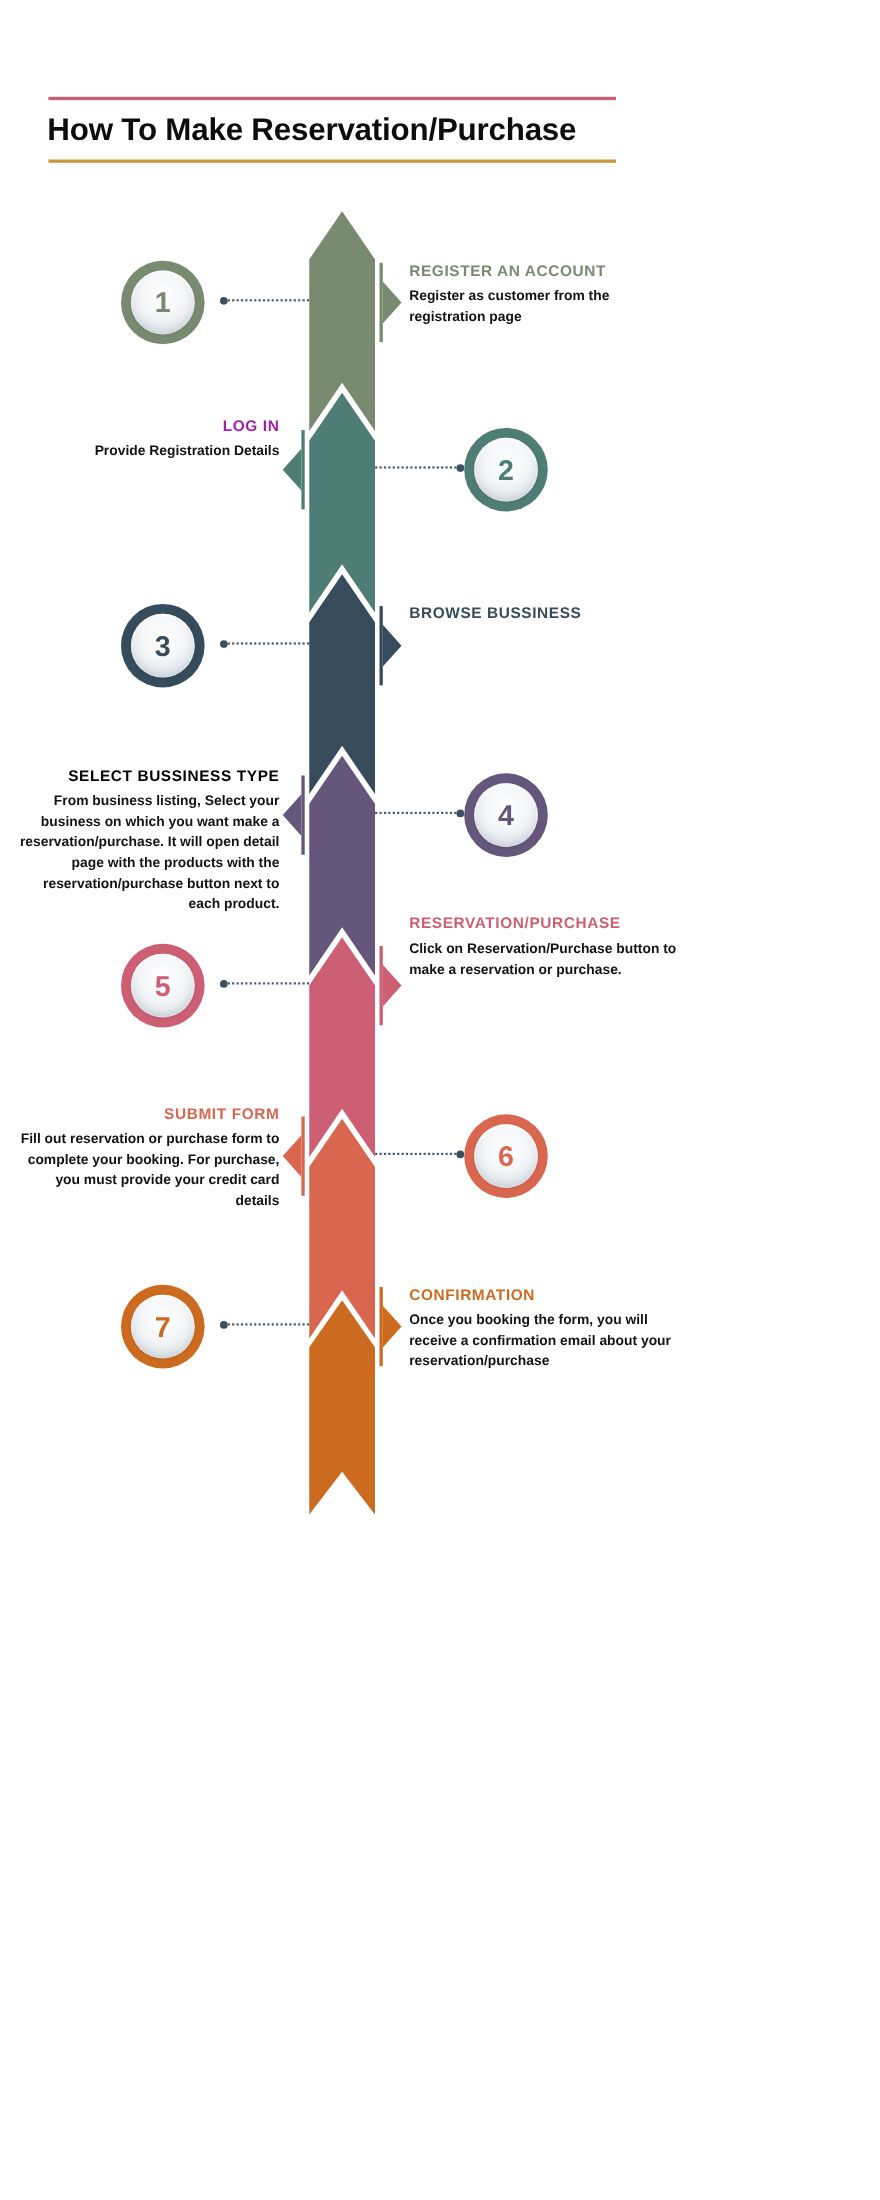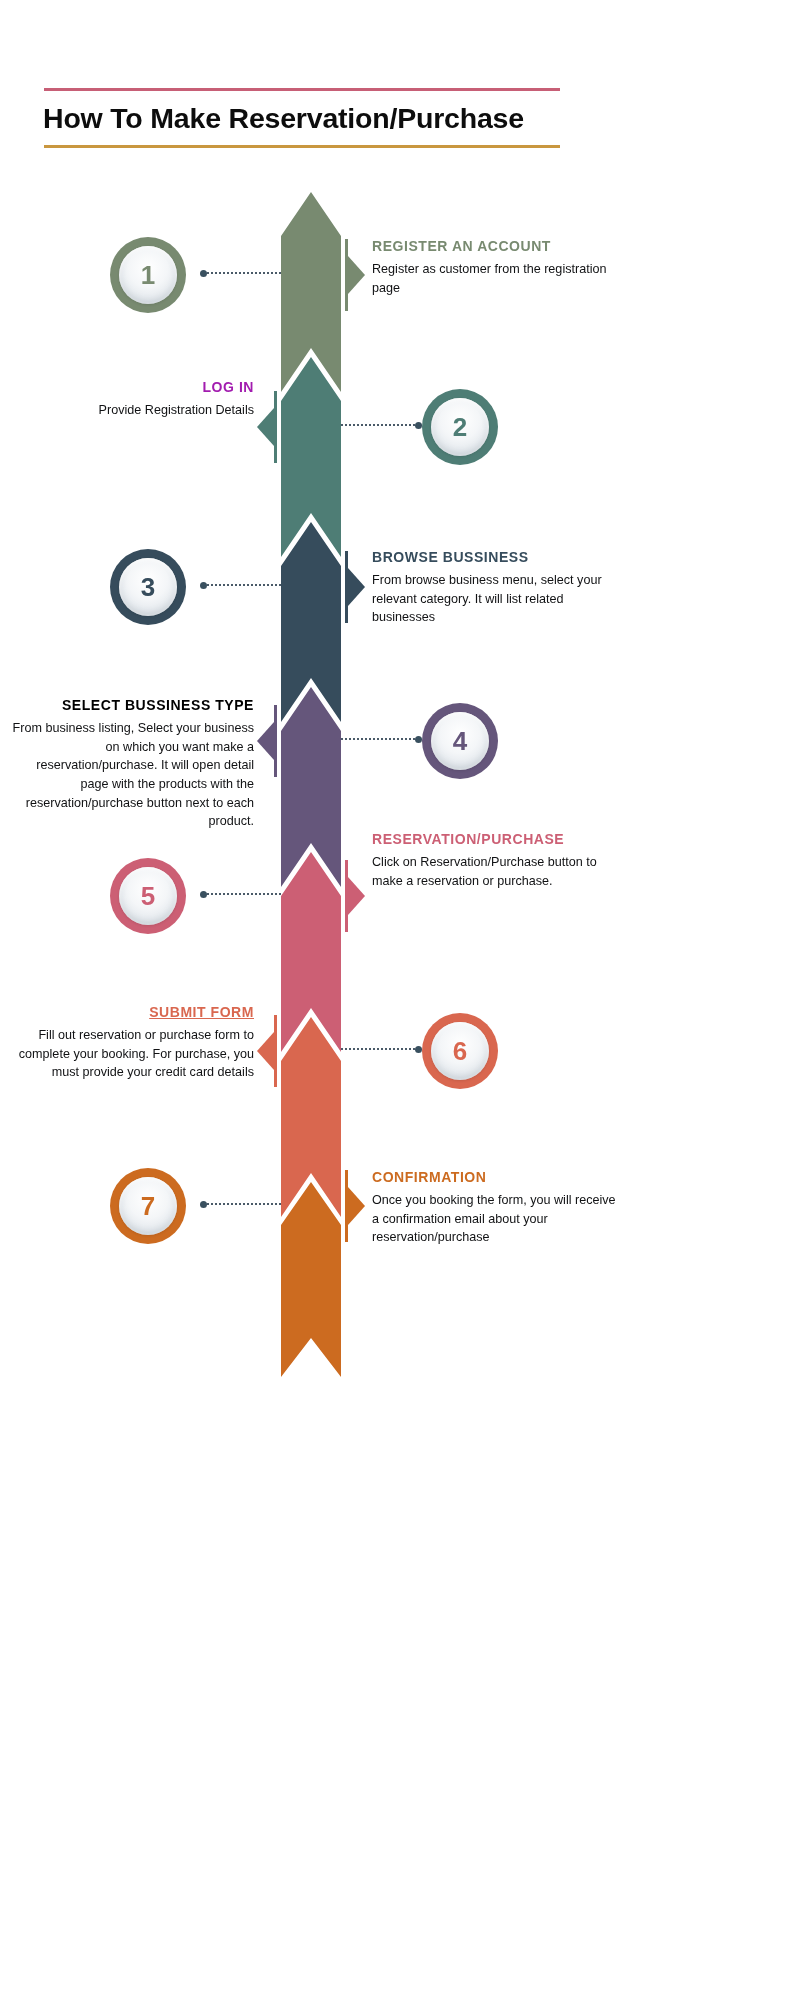--- a/index.html
+++ b/index.html
@@ -72,21 +72,21 @@
     border-top: 19px solid transparent; border-bottom: 19px solid transparent;
   }
 
   
   .block { position: absolute; width: 246px; }
   .block .kicker {
     font-size: 14px; font-weight: 700; letter-spacing: 0.55px;
     margin-bottom: 6px; text-transform: uppercase;
   }
   .block .body {
-    font-size: 12.6px; font-weight: 400; color: #111214; line-height: 1.48;
+    font-size: 12.6px; font-weight: 700; color: #111214; line-height: 1.48;
   }
   .block.right { text-align: left; }
   .block.left  { text-align: right; }
 </style>
 </head>
 <body>
 
 <div id="page">
 
   <div id="header">
@@ -145,21 +145,20 @@
       <div class="connector" style="top: 584px; z-index: 30; left: 200px; width: 81px;">
         <div class="knob"></div>
         <div class="dotline"></div>
       </div>
       <div class="marker right" style="top: 551px; left: 345px; z-index: 45;">
         <div class="bar" style="background: rgb(54, 76, 92);"></div>
         <div class="tri" style="border-left: 17px solid rgb(54, 76, 92);"></div>
       </div>
       <div class="block right" style="top: 549px; left: 372px; z-index: 50;">
         <div class="kicker" style="color: rgb(54, 76, 92);">BROWSE BUSSINESS</div>
-        <div class="body">From browse business menu, select your relevant category. It will list related businesses</div>
       </div>
       <div class="circle" style="background: rgb(101, 86, 123); top: 703px; left: 422px; z-index: 40;">
         <div class="inner"></div>
         <div class="num" style="color: rgb(101, 86, 123);">4</div>
       </div>
       <div class="connector" style="top: 738px; z-index: 30; left: 341px; width: 81px;">
         <div class="dotline"></div>
         <div class="knob"></div>
       </div>
       <div class="marker left" style="top: 705px; left: 255px; z-index: 45;">
@@ -192,21 +191,21 @@
       </div>
       <div class="connector" style="top: 1048px; z-index: 30; left: 341px; width: 81px;">
         <div class="dotline"></div>
         <div class="knob"></div>
       </div>
       <div class="marker left" style="top: 1015px; left: 255px; z-index: 45;">
         <div class="bar" style="background: rgb(217, 103, 79);"></div>
         <div class="tri" style="border-right: 17px solid rgb(217, 103, 79);"></div>
       </div>
       <div class="block left" style="top: 1004px; left: 8px; z-index: 50;">
-        <div class="kicker" style="color: rgb(217, 103, 79); text-decoration: underline;">SUBMIT FORM</div>
+        <div class="kicker" style="color: rgb(217, 103, 79);">SUBMIT FORM</div>
         <div class="body">Fill out reservation or purchase form to complete your booking. For purchase, you must provide your credit card details</div>
       </div>
       <div class="circle" style="background: rgb(204, 107, 32); top: 1168px; left: 110px; z-index: 40;">
         <div class="inner"></div>
         <div class="num" style="color: rgb(204, 107, 32);">7</div>
       </div>
       <div class="connector" style="top: 1203px; z-index: 30; left: 200px; width: 81px;">
         <div class="knob"></div>
         <div class="dotline"></div>
       </div>

